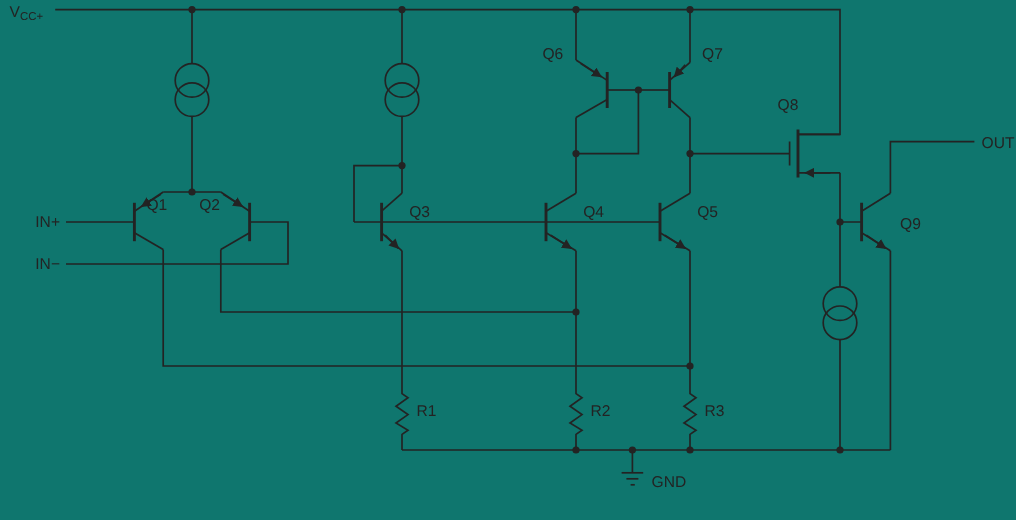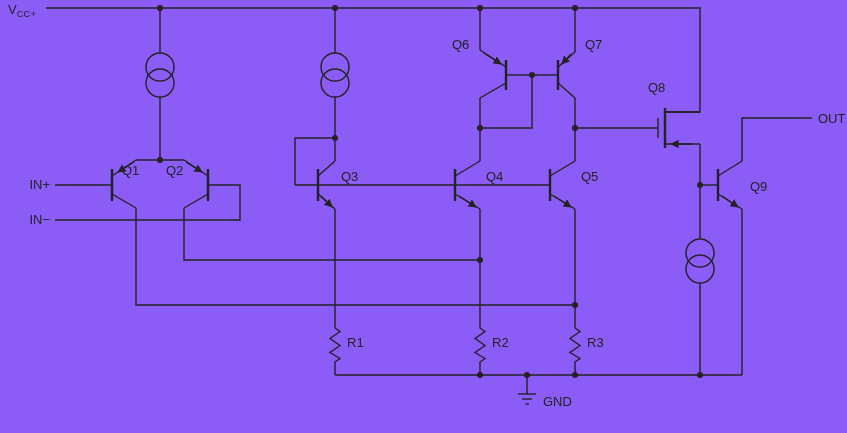--- a/index.html
+++ b/index.html
@@ -4,21 +4,21 @@
 <style>
   html, body {
     margin: 0;
     padding: 0;
     background: #ffffff;
   }
   .canvas {
     position: relative;
     width: 847px;
     height: 433px;
-    background: #8b5cf6;
+    background: #0f766e;
     overflow: hidden;
   }
   svg {
     font-family: "Liberation Sans", sans-serif;
     font-size: 13px;
     display: block;
   }
   .w {
     stroke: #232323;
     fill: none;

